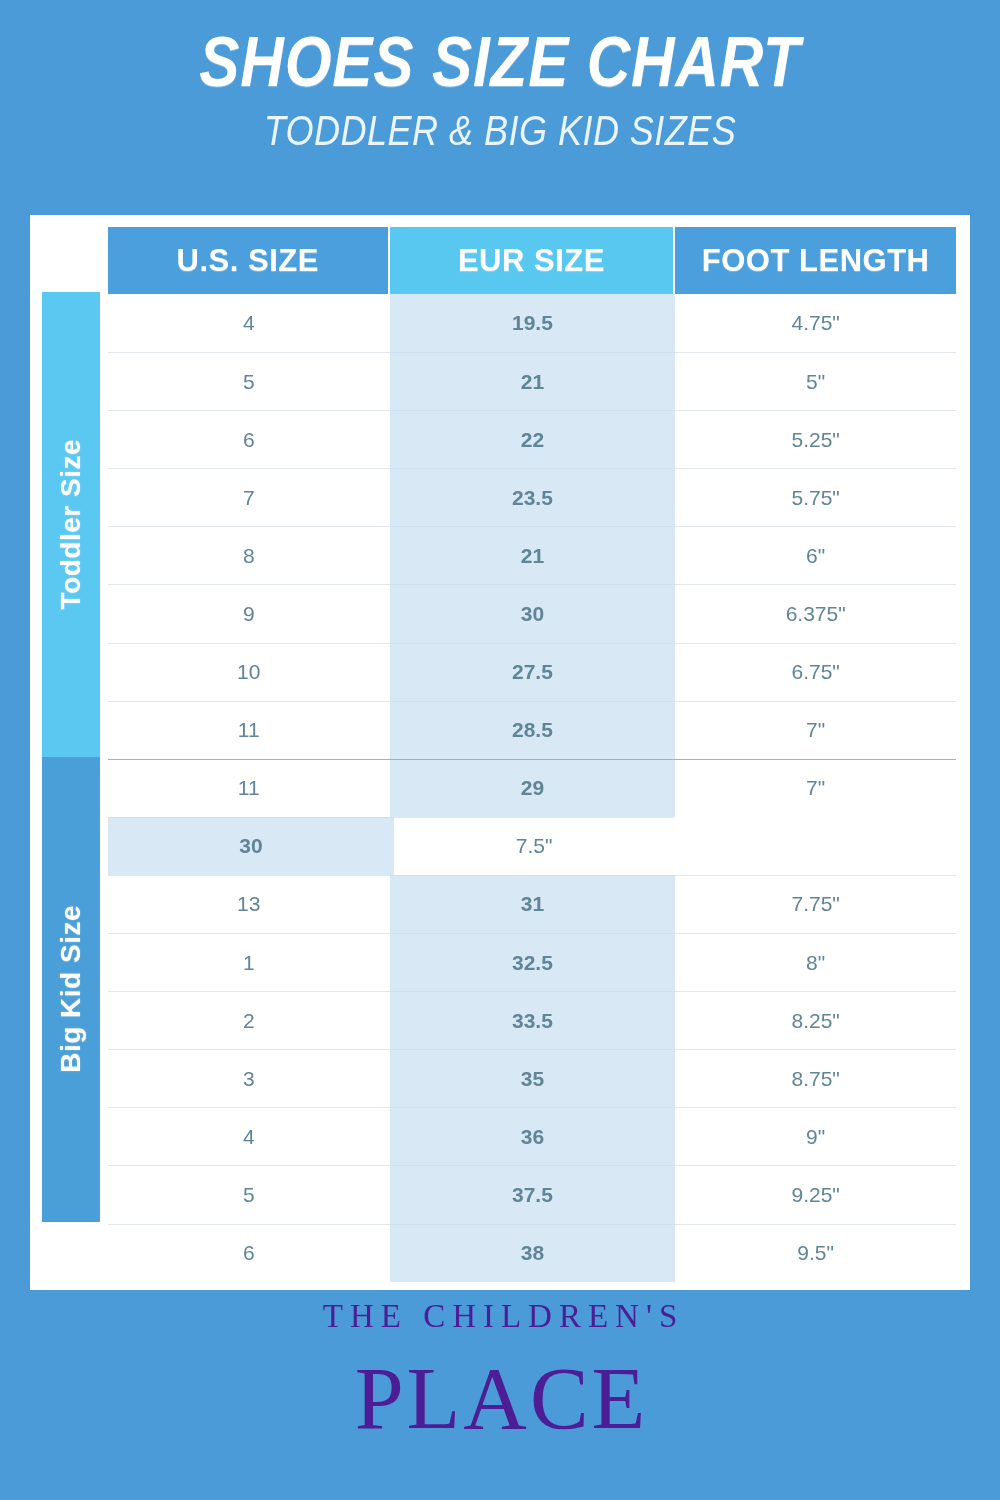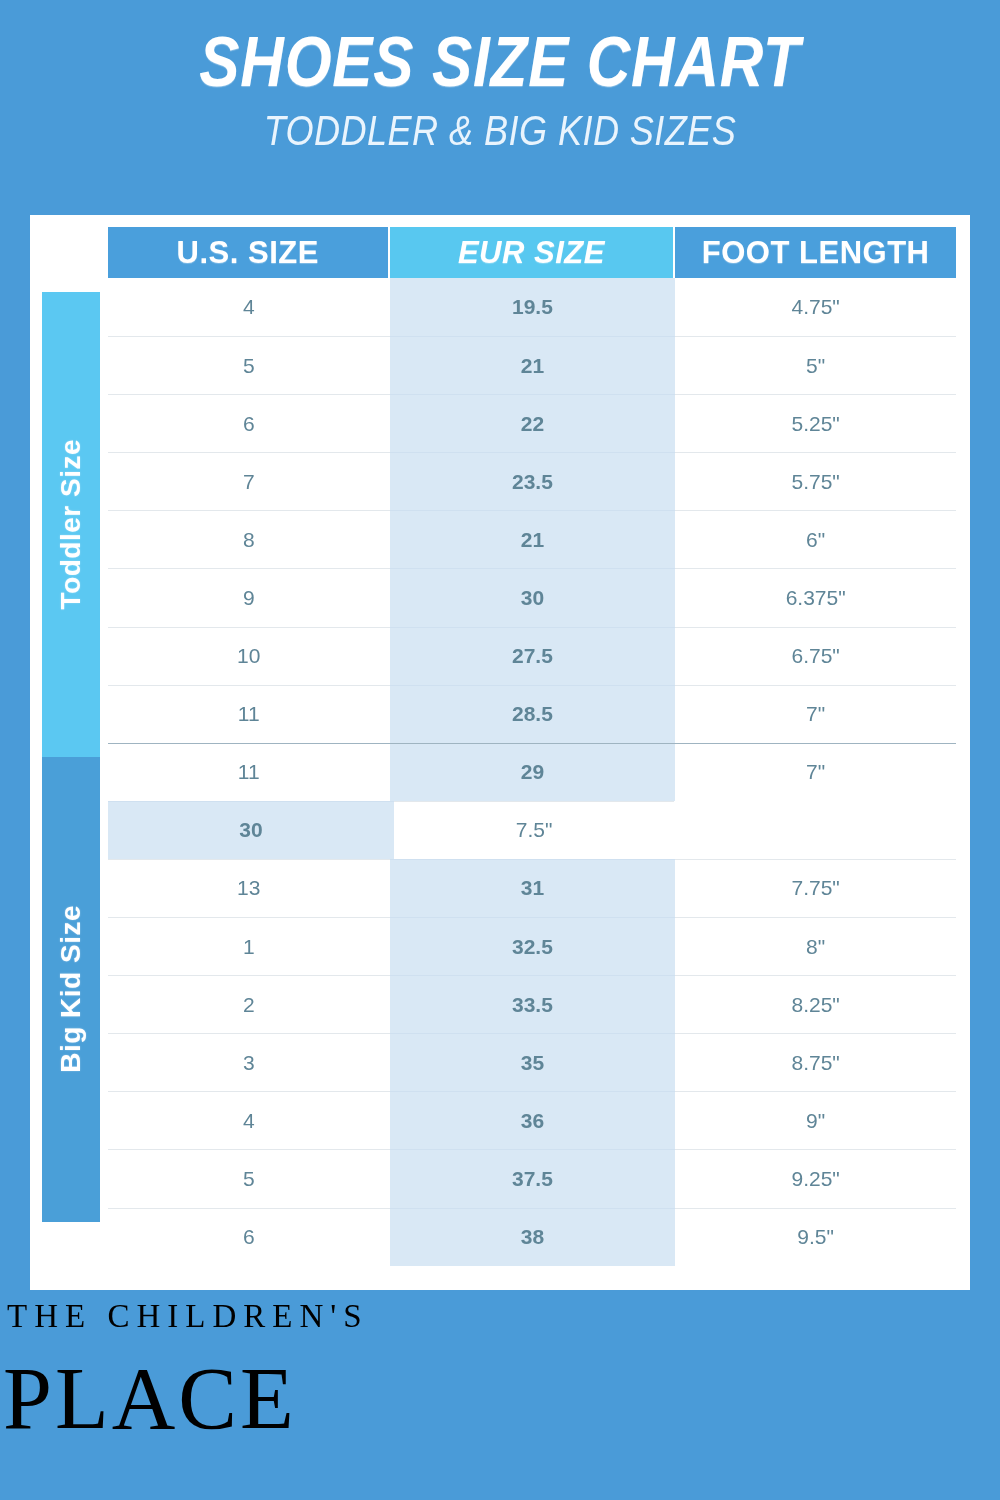--- a/index.html
+++ b/index.html
@@ -120,21 +120,21 @@
     flex-direction: column;
     margin-left: 8px;
   }
 
   .row {
     display: flex;
     flex: 0 0 auto;
   }
 
   .row.head {
-    height: 51px;
+    height: 67px;
   }
 
   .row.data {
     height: 58.1px;
   }
 
   .cell {
     display: flex;
     align-items: center;
     justify-content: center;
@@ -154,21 +154,21 @@
     font-weight: bold;
     letter-spacing: 0.5px;
     text-shadow: 0 1px 1px rgba(255,255,255,0.3);
   }
 
   .row.head .c-us,
   .row.head .c-foot { background: #4a9fdc; }
   .row.head .c-eur  { background: #58c8f0; }
 
   .row.head .c-us   { border-right: 2px solid #ffffff; }
-  .row.head .c-eur  { border-right: 2px solid #ffffff; font-style: italic; }
+  .row.head .c-eur  { border-right: 2px solid #ffffff; }
 
   .row.data .cell {
     color: #5f8597;
     font-size: 21px;
     font-weight: normal;
     background: #ffffff;
     border-top: 1px solid #e3e8ec;
   }
 
   .row.data .c-eur {
@@ -186,21 +186,22 @@
   .row.data.section-start .c-eur {
     border-top: 1px solid #9fb4c1;
   }
 
   
   .footer {
     position: absolute;
     left: 0;
     right: 0;
     top: 1300px;
-    color: #000000;
+    text-align: center;
+    color: #4c1d95;
   }
 
   .logo-top {
     font-family: "Liberation Serif", serif;
     font-size: 33px;
     letter-spacing: 7px;
     line-height: 1;
     text-indent: 7px;
   }
 

